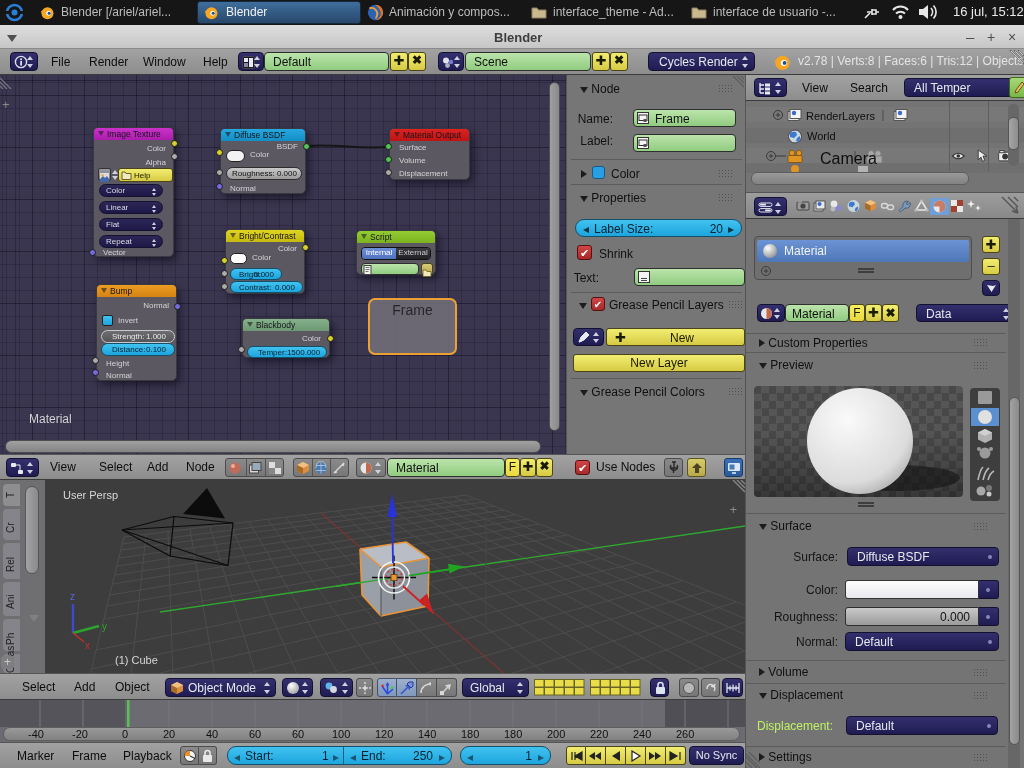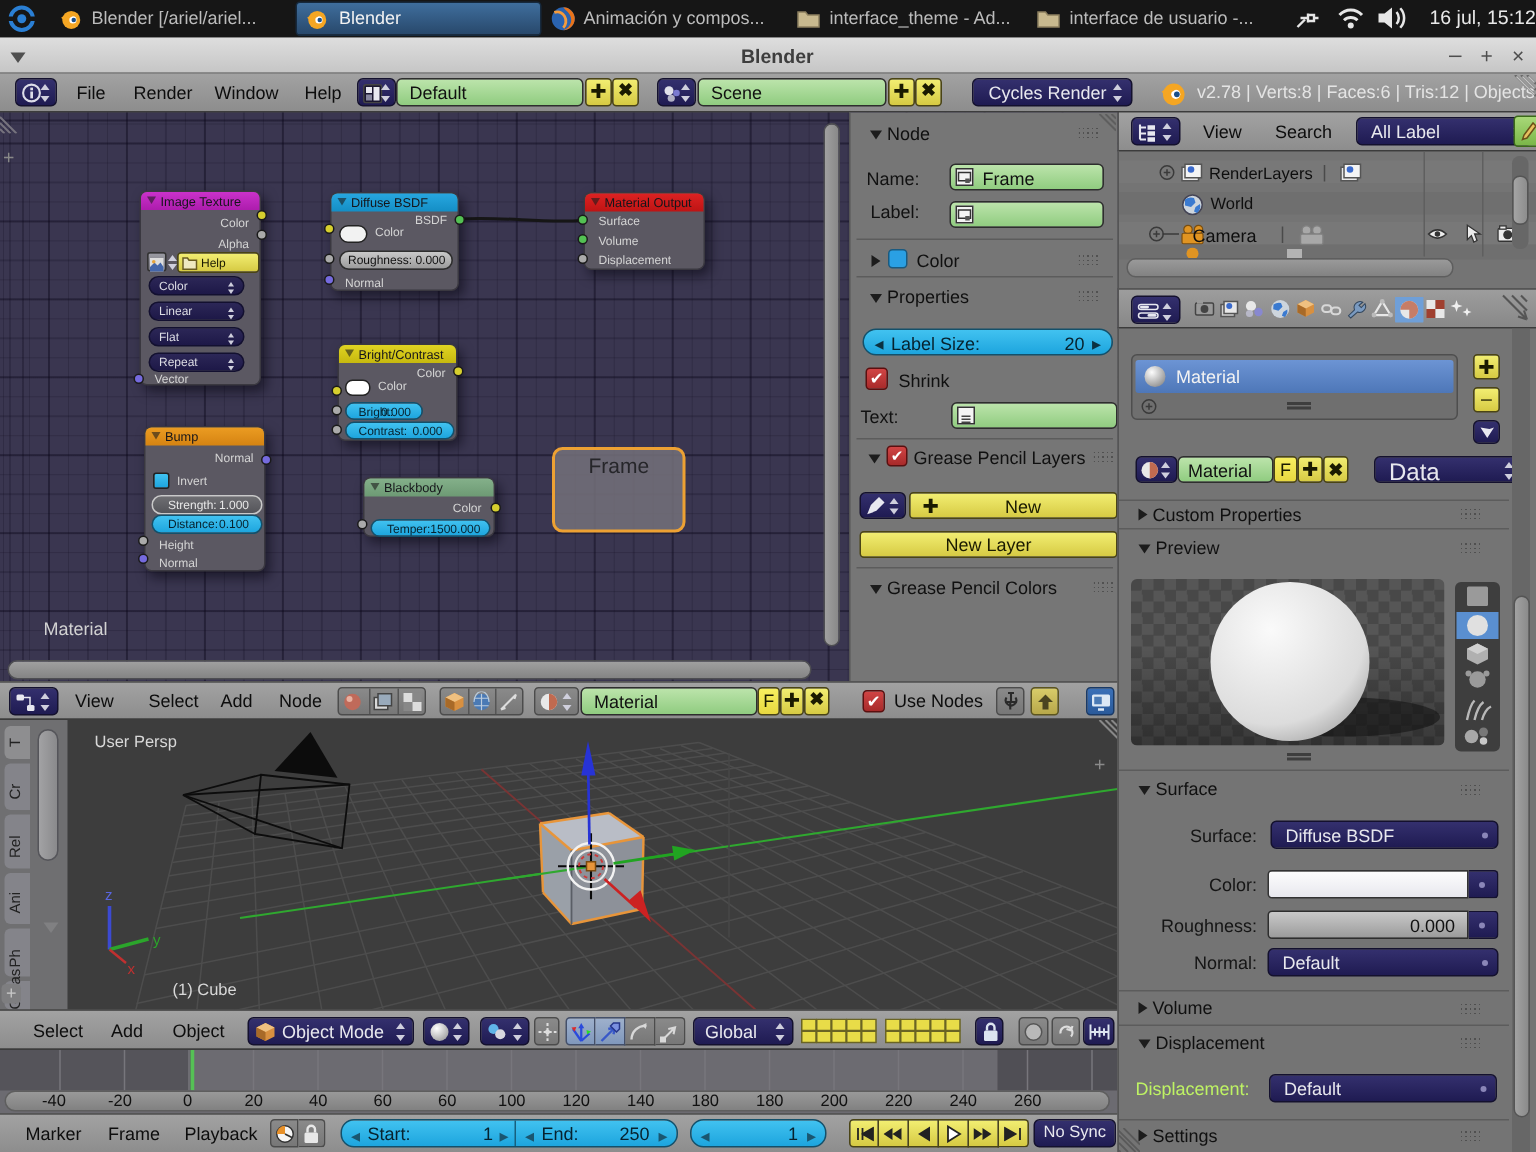--- a/index.html
+++ b/index.html
@@ -315,20 +315,38 @@
     <div class="cyan" style="left:4px;top:51px;width:73px;height:12px;font-size:8px">
           <span style="position:absolute;left:8px;top:0.5px">Contrast:</span>
           <span style="position:absolute;right:7px;top:0.5px">0.000</span>
         </div>
   </div>
   <div class="sock" style="left:302px;top:169px;background:#d6cf2e"></div>
   <div class="sock" style="left:221px;top:182px;background:#d6cf2e"></div>
   <div class="sock" style="left:221px;top:195px;background:#aaa"></div>
   <div class="sock" style="left:221px;top:208px;background:#aaa"></div>
 
+  <div class="node" style="left:356px;top:155px;width:80px;height:45px">
+    <div class="nhead" style="background:linear-gradient(#93cc33,#7cb21e)"><span class="tri-d"></span>Script</div>
+    <div class="abs" style="left:4px;top:16px;width:70px;height:13px;border-radius:4px;border:1px solid #111;overflow:hidden;font-size:8px">
+      <div class="abs" style="left:0;top:0;width:50%;height:100%;background:linear-gradient(#6d8fd8,#4f72c0);color:#fff;text-align:center">Internal</div>
+      <div class="abs" style="left:50%;top:0;width:50%;height:100%;background:linear-gradient(#3a3a40,#222226);color:#ccc;text-align:center">External</div>
+    </div>
+    <div class="greenf" style="left:4px;top:32px;width:58px;height:12px">
+      <svg class="abs" style="left:1px;top:0.5px" width="10" height="10" viewBox="0 0 10 10">
+            <rect x="1" y="0.5" width="7" height="9" fill="#f2f2f2" stroke="#444"></rect>
+            <path d="M2.5 2.5 h4 M2.5 4.5 h4 M2.5 6.5 h3" stroke="#555" stroke-width="0.8"></path>
+          </svg>
+    </div>
+    <div class="yellowb" style="left:64px;top:32px;width:12px;height:12px;background:linear-gradient(#d8cc7a,#b8a648)">
+      <svg width="10" height="10" viewBox="0 0 10 10">
+            <path d="M1 2 h3 l1 1.5 h4 v5 H1 z" fill="#efe9c0" stroke="#6a5d20" stroke-width="0.8"></path>
+          </svg>
+    </div>
+  </div>
 
   <div class="node" style="left:96px;top:209px;width:81px;height:97px">
     <div class="nhead" style="background:linear-gradient(#eb9c22,#d58312)"><span class="tri-d"></span>Bump</div>
     <div class="nlab" style="right:7px;top:16px">Normal</div>
     <div class="abs" style="left:5px;top:30px;width:11px;height:11px;background:linear-gradient(#41c2f0,#1da5de);border:1px solid #222;border-radius:2px"></div>
     <div class="nlab" style="left:21px;top:31px">Invert</div>
     <div class="gslider" style="left:4px;top:45px;width:74px;height:13px;font-size:8px;background:linear-gradient(#6e6e72,#55555a);color:#e8e8e8;border-color:#c9c9c9">
           <span style="position:absolute;left:10px;top:1px">Strength:</span>
           <span style="position:absolute;right:8px;top:1px">1.000</span>
         </div>
@@ -863,21 +881,21 @@
       <path d="M2 1 v10 M2 3 h4 M2 7 h4 M2 11 h4" stroke="#e8e8f0" stroke-width="1.4" fill="none"></path>
       <rect x="7" y="1.5" width="5" height="3" fill="#e8e8f0"></rect>
           <rect x="7" y="5.5" width="5" height="3" fill="#e8e8f0"></rect>
           <rect x="7" y="9.5" width="5" height="3" fill="#e8e8f0"></rect>
         </svg>
     <div class="updown" style="right:4px;top:3px;height:12px"></div>
   </div>
   <div class="menu" style="left:56px">View</div>
   <div class="menu" style="left:104px">Search</div>
   <div class="navy" style="left:158px;top:3px;width:118px;height:19px;font-size:12px">
-    <span style="position:absolute;left:9px;top:2px">All Label</span>
+    <span style="position:absolute;left:9px;top:2px">All Temper</span>
     <div class="updown" style="right:5px;top:3px;height:12px"></div>
   </div>
   <div class="abs" style="left:263px;top:2px;width:16px;height:21px;background:linear-gradient(#a8d878,#7ab648);border:1px solid #3c6a1a;border-radius:3px 0 0 3px">
     <svg class="abs" style="left:2px;top:3px" width="12" height="14" viewBox="0 0 12 14">
           <path d="M10 1 L4 9 l-1 3 l3 -1 l6 -8 Z" fill="#e8c060" stroke="#6a5018"></path>
         </svg>
   </div>
 </div>
 <div id="outliner">
   <div class="abs" style="left:0;top:6px;width:279px;height:15px;background:#787878"></div>
@@ -919,21 +937,21 @@
           <circle cx="34" cy="4" r="2.8"></circle>
           <rect x="23" y="6.5" width="14" height="7" rx="1"></rect>
         </g>
     <line x1="90" y1="2" x2="90" y2="13" stroke="#4a4a4a"></line>
     <g opacity="0.5" fill="#d8d8d8" stroke="#888">
           <circle cx="106" cy="4.5" r="3"></circle>
           <circle cx="113" cy="4.5" r="3"></circle>
           <rect x="102" y="7" width="15" height="7" rx="1"></rect>
         </g>
   </svg>
-  <div class="txt" style="left:49px;top:49px;font-size:12px;color:#0e0e0e">Camera</div>
+  <div class="txt" style="left:74px;top:49px;font-size:16px;color:#0e0e0e">Camera</div>
   <svg class="abs" style="left:205px;top:48px" width="76" height="14" viewBox="0 0 70 13">
     <path d="M1 6.5 q5.5 -5 11 0 q-5.5 5 -11 0 Z" fill="#ececec" stroke="#333"></path>
         <circle cx="6.5" cy="6.5" r="1.7" fill="#333"></circle>
     <path d="M25 1 v9 l2.5 -2.5 l1.5 4 l2 -1 l-1.5 -4 H33 Z" fill="#ececec" stroke="#333" stroke-width="0.8"></path>
     <g fill="#ececec" stroke="#333" stroke-width="0.8">
           <rect x="44" y="3" width="12" height="8" rx="1"></rect>
           <circle cx="50" cy="7" r="2.4" fill="#333"></circle>
           <rect x="45" y="1.5" width="4" height="2"></rect>
         </g>
   </svg>
@@ -1048,21 +1066,21 @@
           <path d="M6.5 1 A5.5 5.5 0 0 1 6.5 12 Z" fill="#c06a50"></path>
         </svg>
     <div class="updown" style="right:3px;top:3px;height:11px"></div>
   </div>
   <div class="greenf" style="left:39px;top:85px;width:64px;height:18px;font-size:12px">
     <span style="position:absolute;left:6px;top:1.5px">Material</span>
       </div>
   <div class="yellowb" style="left:103px;top:85px;width:16px;height:18px;font-size:12px;text-align:center;line-height:16px;background:linear-gradient(#f8f060,#e8d840)">F</div>
   <div class="yellowb" style="left:119px;top:85px;width:17px;height:18px;font-size:13px;text-align:center;line-height:16px">✚</div>
   <div class="yellowb" style="left:136px;top:85px;width:17px;height:18px;font-size:12px;text-align:center;line-height:16px;font-weight:bold">✖</div>
-  <div class="navy" style="left:170px;top:85px;width:100px;height:18px;font-size:16px">
+  <div class="navy" style="left:170px;top:85px;width:100px;height:18px;font-size:12px">
     <span style="position:absolute;left:9px;top:1.5px">Data</span>
     <div class="updown" style="right:5px;top:3px;height:12px"></div>
   </div>
   <div class="sep" style="left:0;top:114px;width:260px"></div>
   <div class="panhdr" style="left:13px;top:117px"><span class="tri-r"></span> Custom Properties</div>
   <div class="dots" style="left:228px;top:120px"></div>
   <div class="sep" style="left:0;top:133px;width:260px"></div>
   <div class="panhdr" style="left:13px;top:139px"><span class="tri-d"></span> Preview</div>
   <div class="dots" style="left:228px;top:143px"></div>
 

